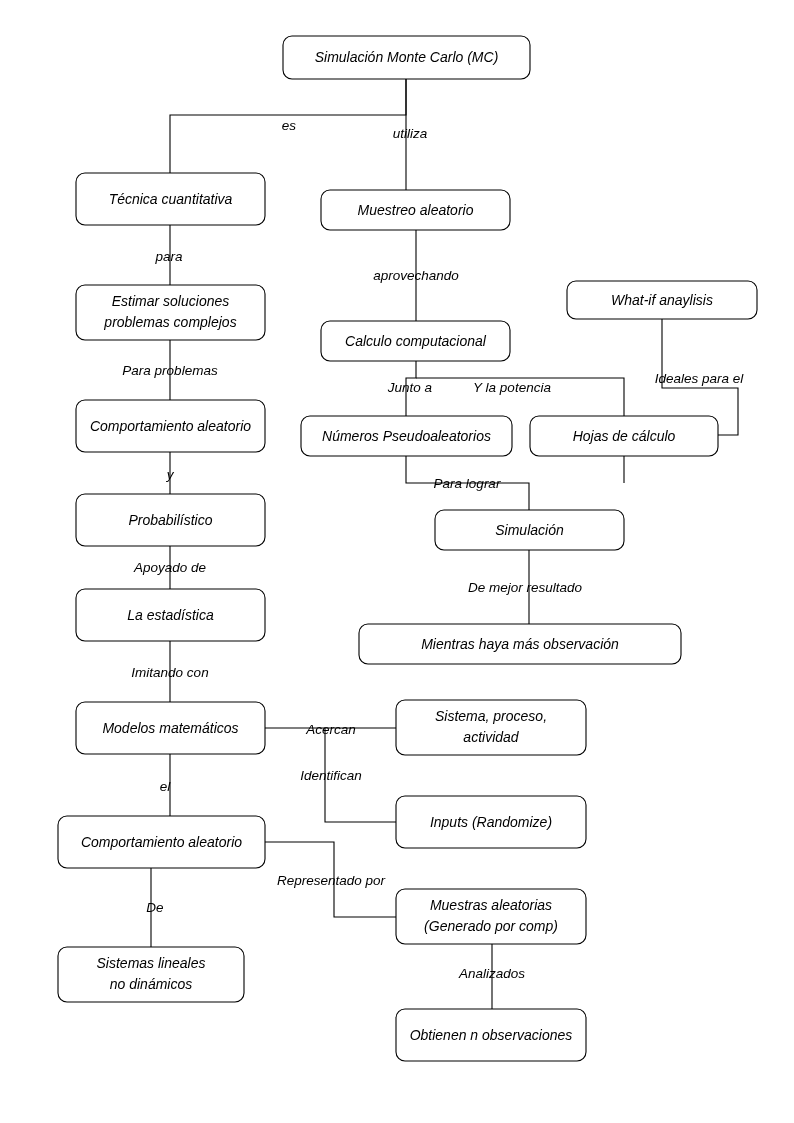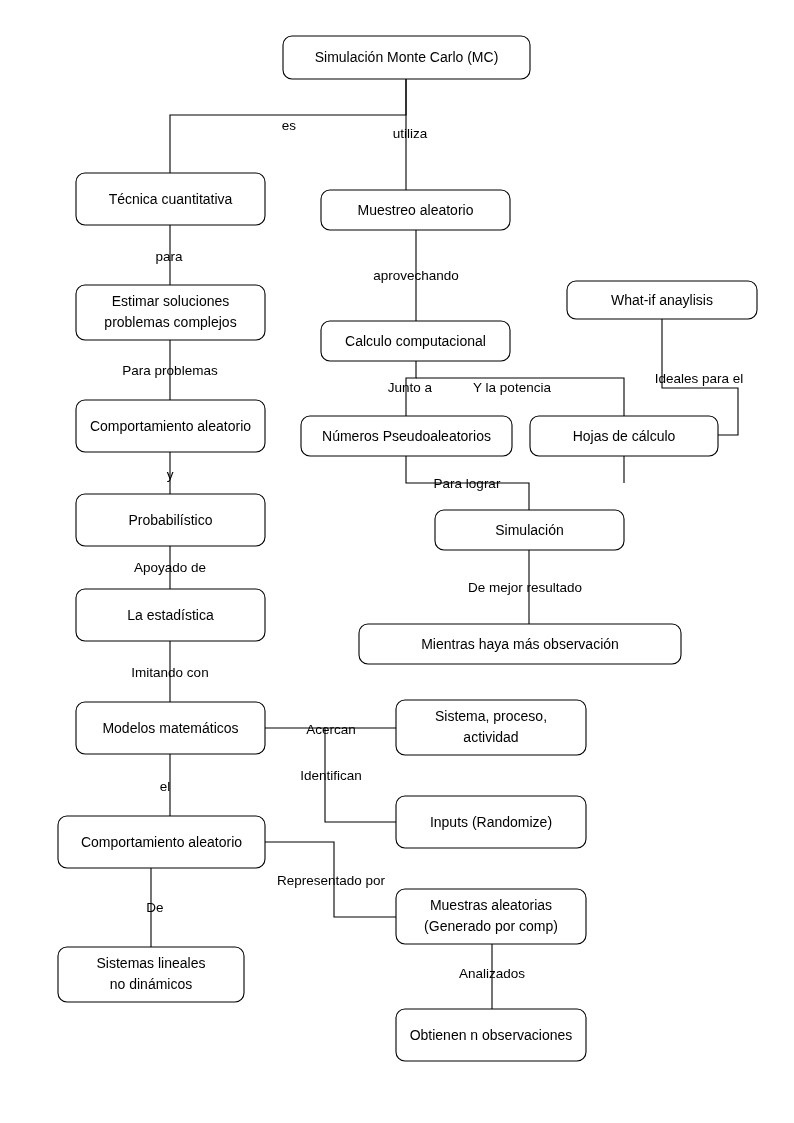--- a/index.html
+++ b/index.html
@@ -11,20 +11,21 @@
     width: 794px;
     height: 1123px;
     font-family: "Liberation Sans", sans-serif;
     color: #000000;
     overflow: hidden;
   }
   #diagram-root {
     position: relative;
     width: 794px;
     height: 1123px;
+    font-style: italic;
   }
   svg#flowchart {
     display: block;
     width: 794px;
     height: 1123px;
   }
   .node-rect {
     fill: #ffffff;
     stroke: #000000;
     stroke-width: 1.1;

